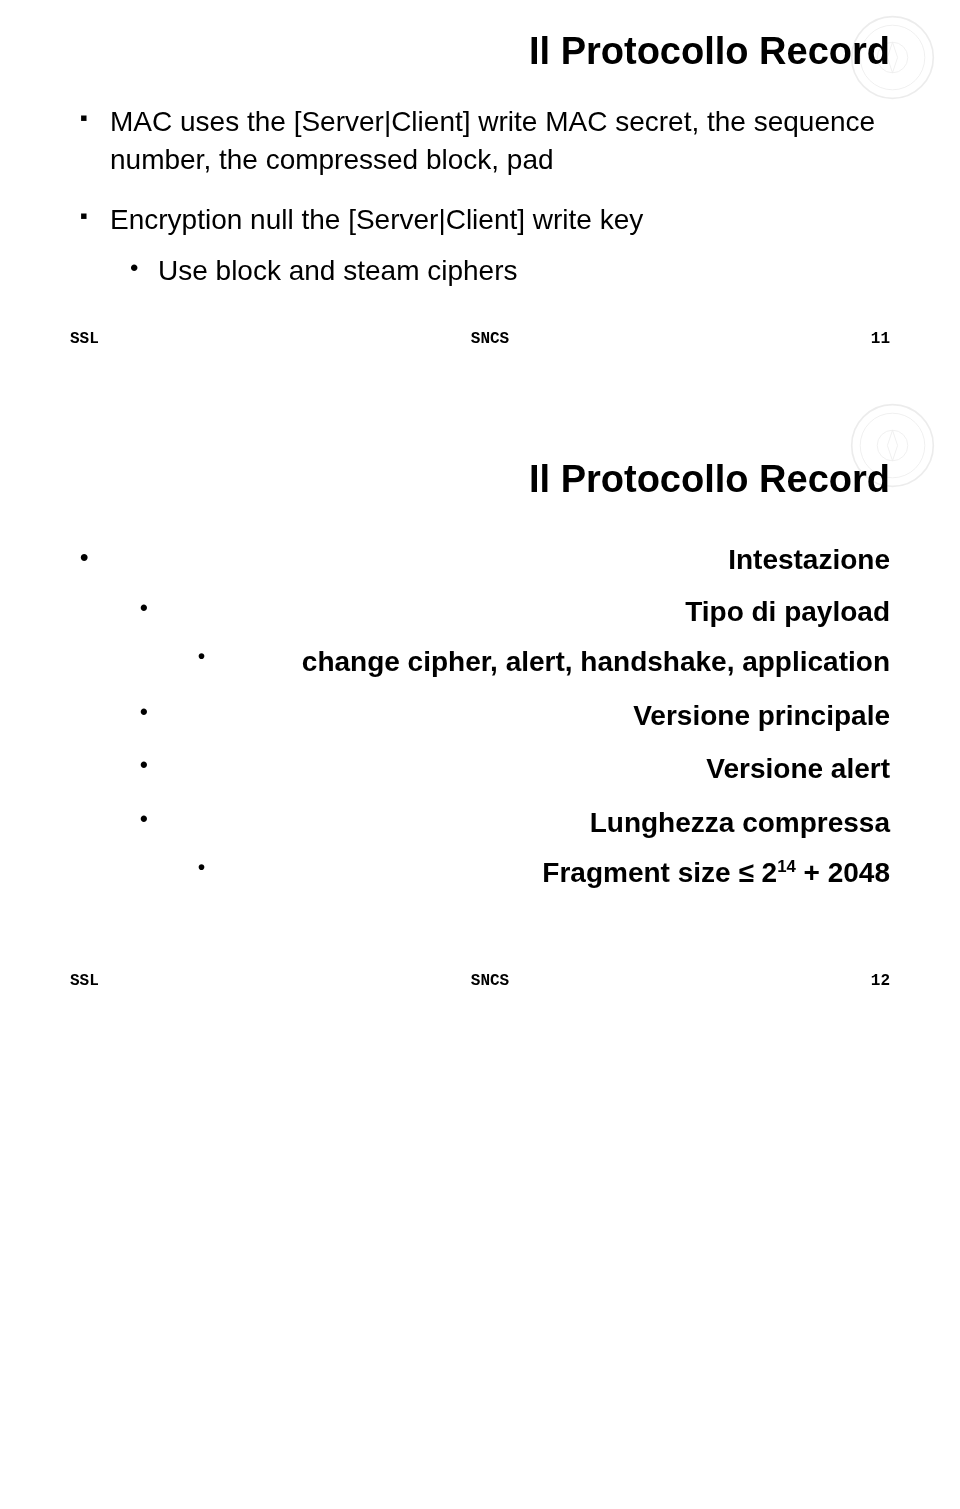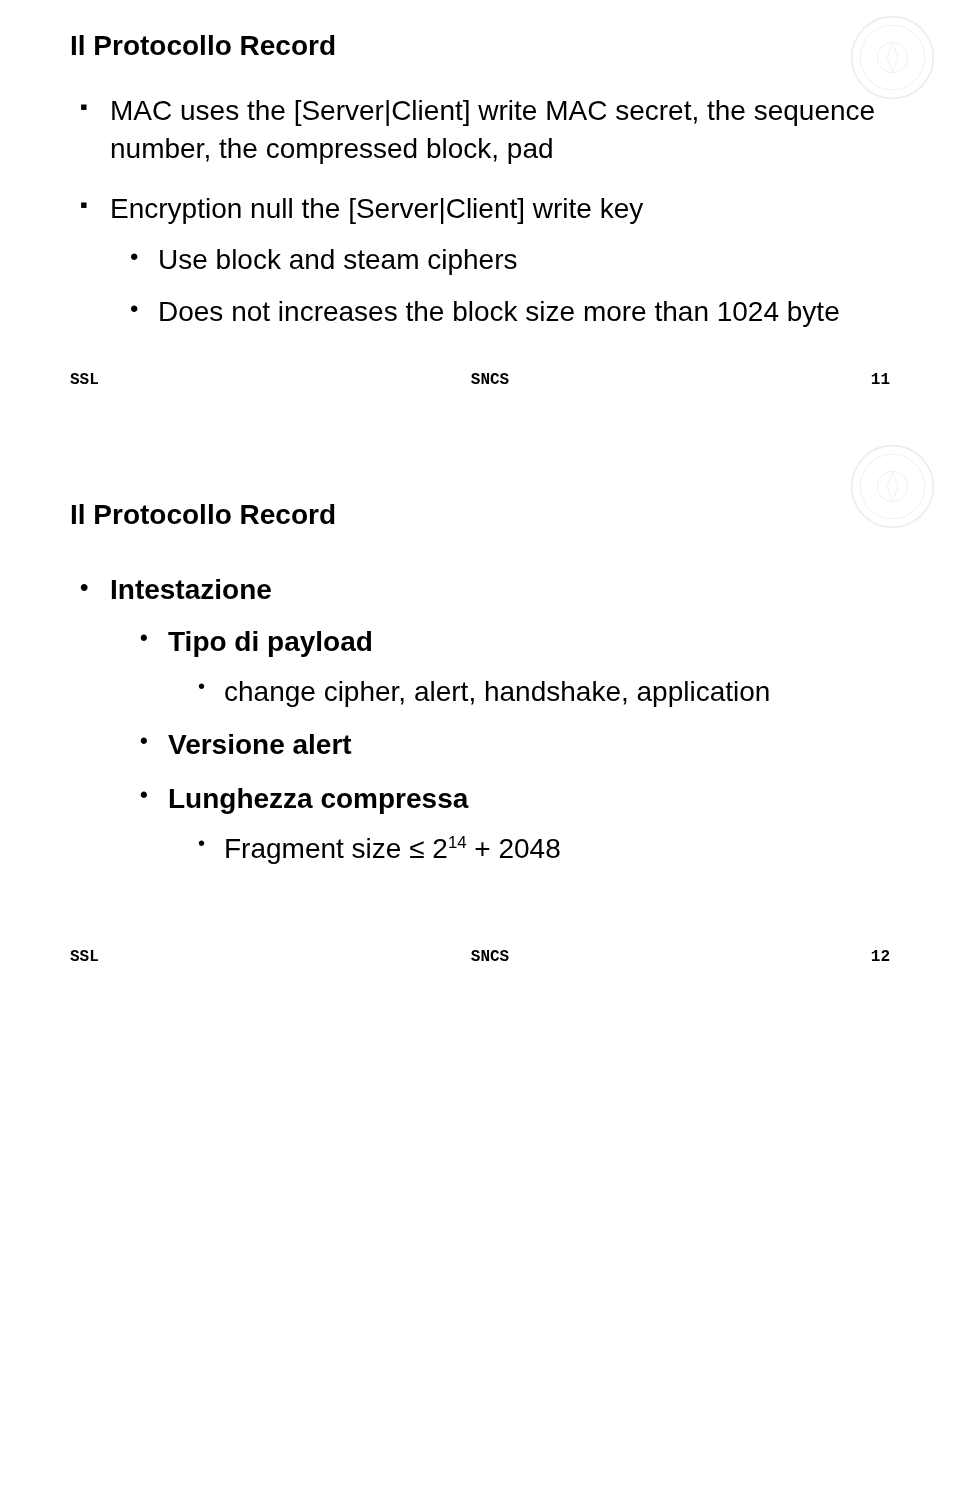--- a/index.html
+++ b/index.html
@@ -10,23 +10,23 @@
     color: #000000;
     width: 960px;
   }
   .slide {
     position: relative;
     width: 960px;
     box-sizing: border-box;
     padding: 20px 70px 40px 70px;
   }
   .title {
-    font-size: 28px;
-    font-weight: bold;
-    text-align: left;
+    font-size: 38px;
+    font-weight: bold;
+    text-align: right;
     margin: 10px 0 30px 0;
   }
   .logo {
     position: absolute;
     top: 15px;
     right: 25px;
     width: 85px;
     height: 85px;
     opacity: 0.07;
   }
@@ -75,20 +75,21 @@
     padding: 0;
     margin: 40px 0 0 10px;
   }
   ul.d1 > li {
     position: relative;
     padding-left: 30px;
     margin: 0 0 20px 0;
     font-size: 28px;
     font-weight: bold;
     line-height: 1.35;
+    text-align: right;
   }
   ul.d1 > li::before {
     content: "•";
     position: absolute;
     left: 0;
     top: 0;
     font-size: 24px;
   }
   ul.d2 {
     list-style: none;
@@ -113,21 +114,21 @@
   ul.d3 {
     list-style: none;
     padding: 0;
     margin: 12px 0 0 30px;
   }
   ul.d3 > li {
     position: relative;
     padding-left: 26px;
     margin: 0 0 12px 0;
     font-size: 28px;
-    font-weight: normal;
+    font-weight: bold;
     line-height: 1.35;
   }
   ul.d3 > li::before {
     content: "•";
     position: absolute;
     left: 0;
     top: 0;
     font-size: 20px;
   }
 
@@ -160,21 +161,20 @@
   <div class="title">Il Protocollo Record</div>
 
   <ul class="level1">
     <li>
       <span>MAC uses the [Server|Client] write MAC secret, the sequence number, the compressed block, pad</span>
     </li>
     <li>
       <span>Encryption null the [Server|Client] write key</span>
       <ul class="level2">
         <li><span>Use block and steam ciphers</span></li>
-        <li><span>Does not increases the block size more than 1024 byte</span></li>
       </ul>
     </li>
   </ul>
 
   <div class="footer">
     <div class="left">SSL</div>
     <div class="center">SNCS</div>
     <div class="right">11</div>
   </div>
 </div>
@@ -193,20 +193,21 @@
   <ul class="d1">
     <li>
       <span>Intestazione</span>
       <ul class="d2">
         <li>
           <span>Tipo di payload</span>
           <ul class="d3">
             <li><span>change cipher, alert, handshake, application</span></li>
           </ul>
         </li>
+        <li><span>Versione principale</span></li>
         <li><span>Versione alert</span></li>
         <li>
           <span>Lunghezza compressa</span>
           <ul class="d3">
             <li>
               <span>Fragment size ≤ 2</span><span class="sup">14</span><span> + 2048</span>
             </li>
           </ul>
         </li>
       </ul>

